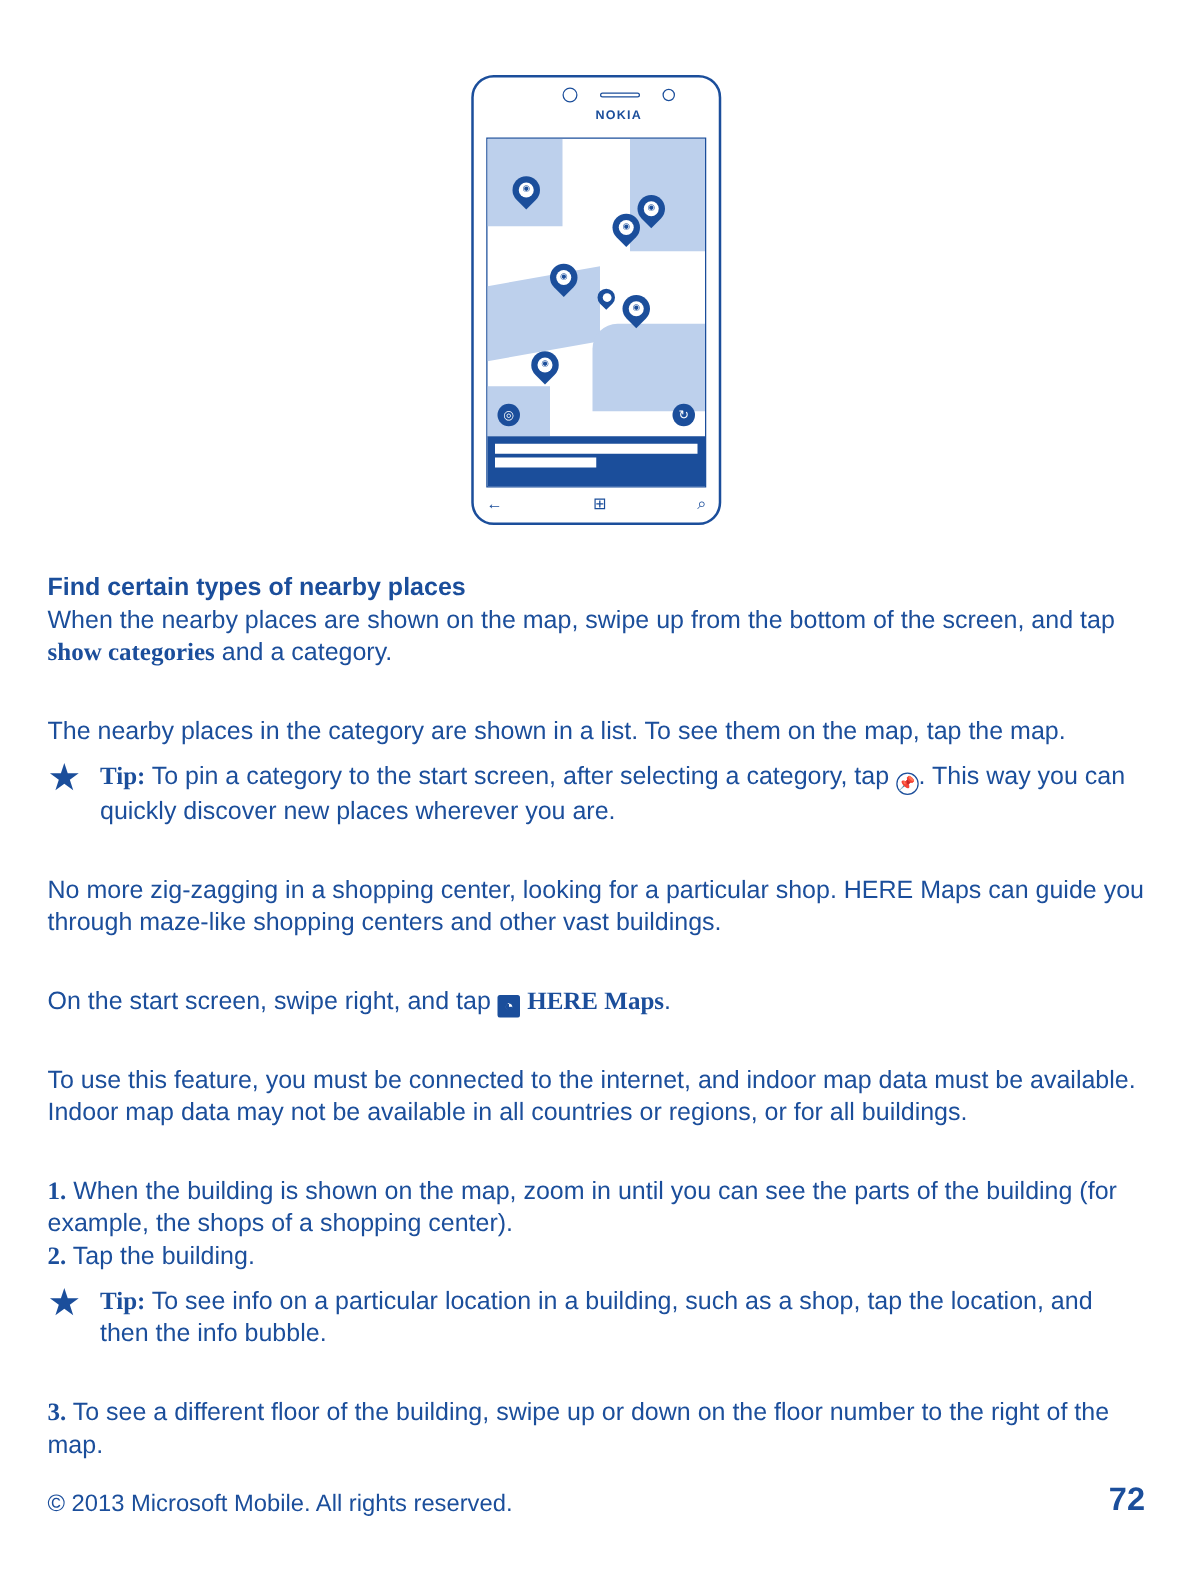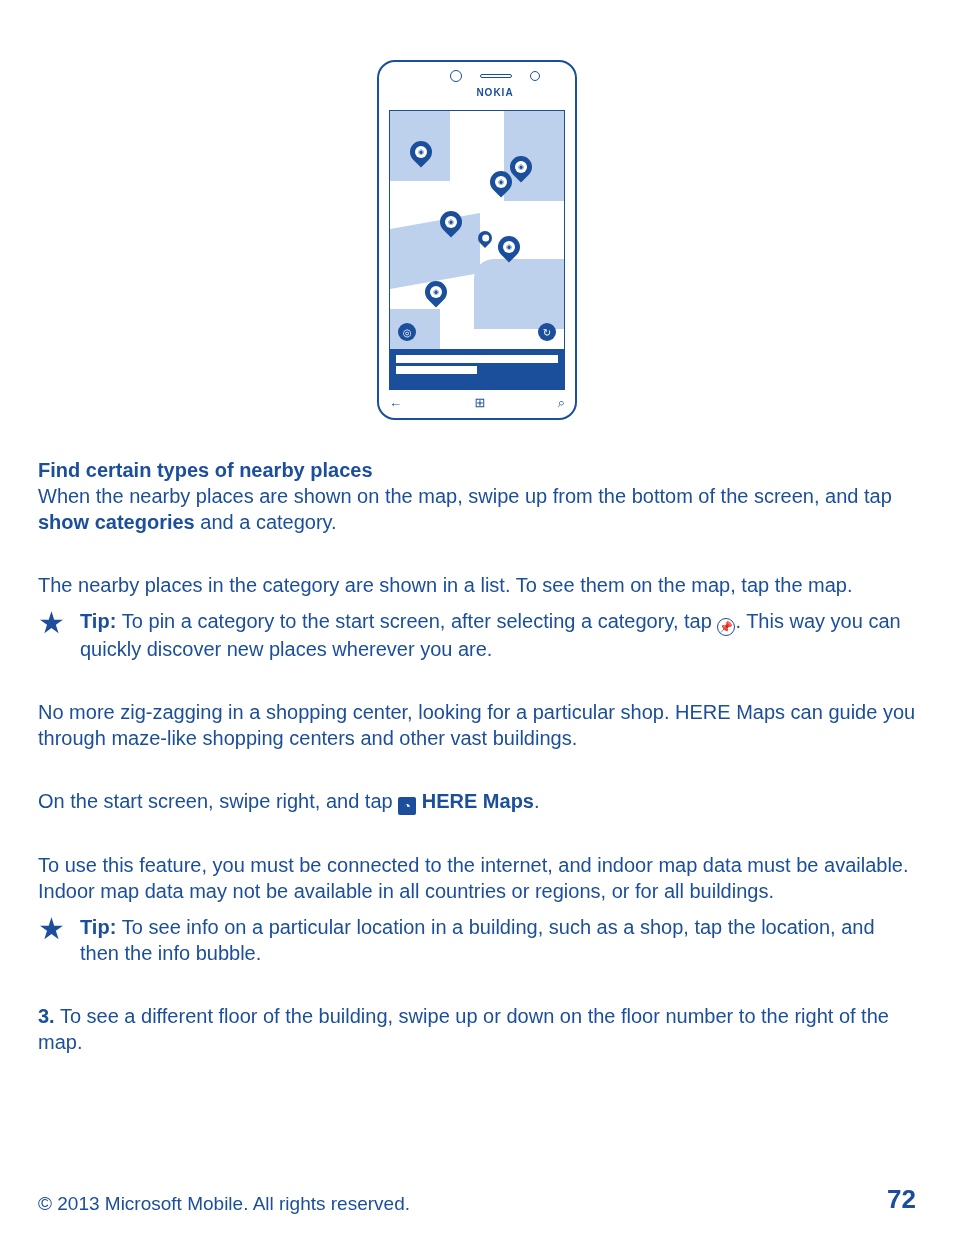--- a/index.html
+++ b/index.html
@@ -103,21 +103,21 @@
     height:18px;
     display:flex;
     justify-content:space-between;
     align-items:center;
     color:#1b4e9b;
     font-size:13px;
   }
 
   .heading { font-weight: bold; margin-top: 4px; }
   p { margin-bottom: 10px; margin-top: 37px; }
-  .bold { font-weight: bold; }
+  .bold { font-weight: bold; font-family: Liberation Serif, serif; }
 
   .tip-block {
     display: flex;
     gap: 12px;
     margin: 8px 0 14px 0;
   }
   .star {
     flex: 0 0 30px;
     color:#1b4e9b;
     font-size:30px;
@@ -233,20 +233,24 @@
 
 
   <p>No more zig-zagging in a shopping center, looking for a particular shop. HERE Maps can guide you through maze-like shopping centers and other vast buildings.</p>
 
   <p>
     <span>On the start screen, swipe right, and tap </span><span class="app-icon">◔</span> <span class="bold">HERE Maps</span><span>.</span>
   </p>
 
   <p>To use this feature, you must be connected to the internet, and indoor map data must be available. Indoor map data may not be available in all countries or regions, or for all buildings.</p>
 
+  <p>
+    <span class="bold">1.</span><span> When the building is shown on the map, zoom in until you can see the parts of the building (for example, the shops of a shopping center).</span><br>
+    <span class="bold">2.</span><span> Tap the building.</span>
+  </p>
 
   <div class="tip-block" style="margin-top:0;">
     <div class="star">★</div>
     <div class="tip-text">
       <span class="bold">Tip: </span><span>To see info on a particular location in a building, such as a shop, tap the location, and then the info bubble.</span>
     </div>
   </div>
 
   <p>
     <span class="bold">3.</span><span> To see a different floor of the building, swipe up or down on the floor number to the right of the map.</span>

